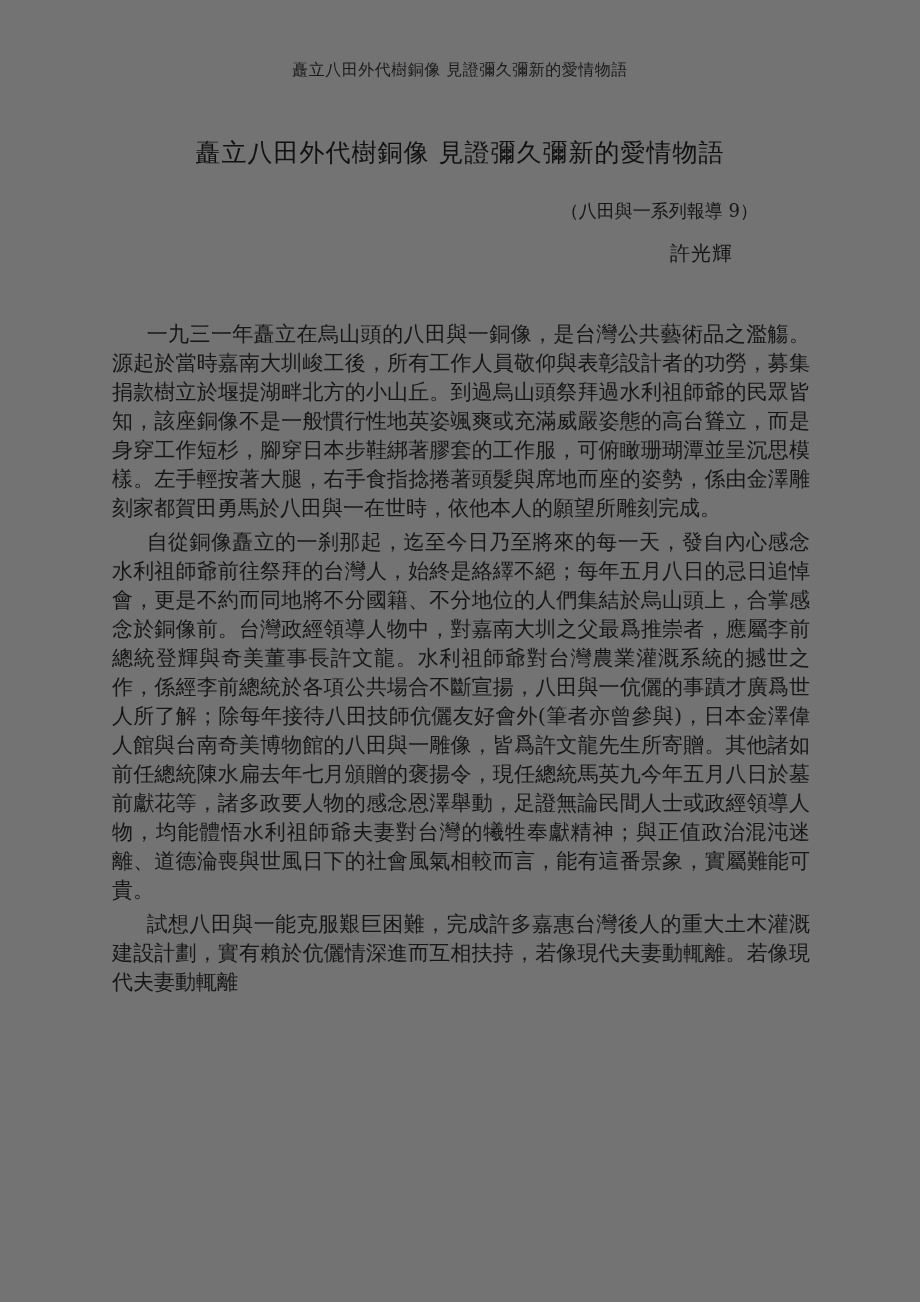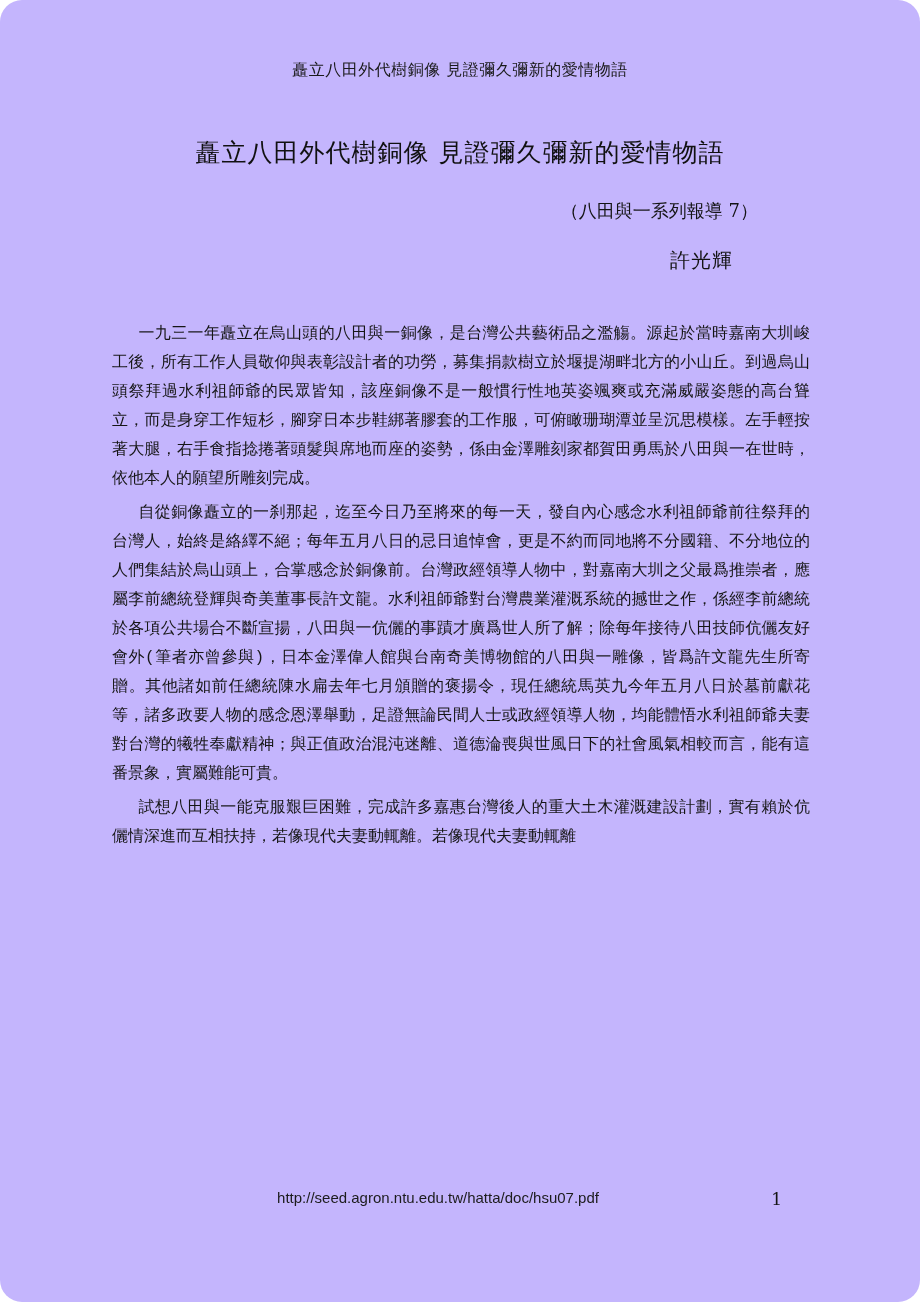--- a/index.html
+++ b/index.html
@@ -4,25 +4,24 @@
 <style>
   html, body {
     margin: 0;
     padding: 0;
     background: #ffffff;
   }
   .page {
     position: relative;
     width: 920px;
     height: 1302px;
-    background: #c4b5fd;
+    background: #737373;
     color: #141414;
     font-family: "DejaVu Serif", "Liberation Serif", serif;
     overflow: hidden;
-    border-radius: 22px;
   }
   .running-header {
     position: absolute;
     top: 60px;
     left: 0;
     right: 0;
     text-align: center;
     font-size: 16px;
     letter-spacing: 0.5px;
     color: #1a1a1a;
@@ -46,32 +45,30 @@
     font-size: 18px;
     color: #141414;
   }
   .author {
     position: absolute;
     top: 240px;
     right: 187px;
     font-size: 20px;
     letter-spacing: 1px;
     color: #141414;
-    margin-top: 7px;
   }
   .body-text {
     position: absolute;
     top: 320px;
     left: 112px;
     width: 698px;
-    font-size: 16px;
+    font-size: 21px;
     line-height: 29px;
     text-align: justify;
     color: #161616;
-    font-family: Liberation Mono, monospace;
   }
   .body-text p {
     margin: 0 0 5px 0;
     text-indent: 1.65em;
   }
   .footer {
     position: absolute;
     left: 0;
     right: 0;
     top: 1189px;
@@ -97,28 +94,24 @@
 </style>
 </head>
 <body>
 
 <div class="page">
 
   <div class="running-header">矗立八田外代樹銅像 見證彌久彌新的愛情物語</div>
 
   <h1 class="doc-title">矗立八田外代樹銅像 見證彌久彌新的愛情物語</h1>
 
-  <div class="series-note">（八田與一系列報導 7）</div>
+  <div class="series-note">（八田與一系列報導 9）</div>
 
   <div class="author">許光輝</div>
 
   <div class="body-text">
     <p>一九三一年矗立在烏山頭的八田與一銅像，是台灣公共藝術品之濫觴。源起於當時嘉南大圳峻工後，所有工作人員敬仰與表彰設計者的功勞，募集捐款樹立於堰提湖畔北方的小山丘。到過烏山頭祭拜過水利祖師爺的民眾皆知，該座銅像不是一般慣行性地英姿颯爽或充滿威嚴姿態的高台聳立，而是身穿工作短杉，腳穿日本步鞋綁著膠套的工作服，可俯瞰珊瑚潭並呈沉思模樣。左手輕按著大腿，右手食指捻捲著頭髮與席地而座的姿勢，係由金澤雕刻家都賀田勇馬於八田與一在世時，依他本人的願望所雕刻完成。</p>
     <p>自從銅像矗立的一刹那起，迄至今日乃至將來的每一天，發自內心感念水利祖師爺前往祭拜的台灣人，始終是絡繹不絕；每年五月八日的忌日追悼會，更是不約而同地將不分國籍、不分地位的人們集結於烏山頭上，合掌感念於銅像前。台灣政經領導人物中，對嘉南大圳之父最爲推崇者，應屬李前總統登輝與奇美董事長許文龍。水利祖師爺對台灣農業灌溉系統的撼世之作，係經李前總統於各項公共場合不斷宣揚，八田與一伉儷的事蹟才廣爲世人所了解；除每年接待八田技師伉儷友好會外(筆者亦曾參與)，日本金澤偉人館與台南奇美博物館的八田與一雕像，皆爲許文龍先生所寄贈。其他諸如前任總統陳水扁去年七月頒贈的褒揚令，現任總統馬英九今年五月八日於墓前獻花等，諸多政要人物的感念恩澤舉動，足證無論民間人士或政經領導人物，均能體悟水利祖師爺夫妻對台灣的犧牲奉獻精神；與正值政治混沌迷離、道德淪喪與世風日下的社會風氣相較而言，能有這番景象，實屬難能可貴。</p>
     <p>試想八田與一能克服艱巨困難，完成許多嘉惠台灣後人的重大土木灌溉建設計劃，實有賴於伉儷情深進而互相扶持，若像現代夫妻動輒離。若像現代夫妻動輒離</p>
   </div>
 
-  <div class="footer">
-    <a class="footer-url">http://seed.agron.ntu.edu.tw/hatta/doc/hsu07.pdf</a>
-    <div class="footer-page">1</div>
-  </div>
 
 </div>
 
 </body></html>

